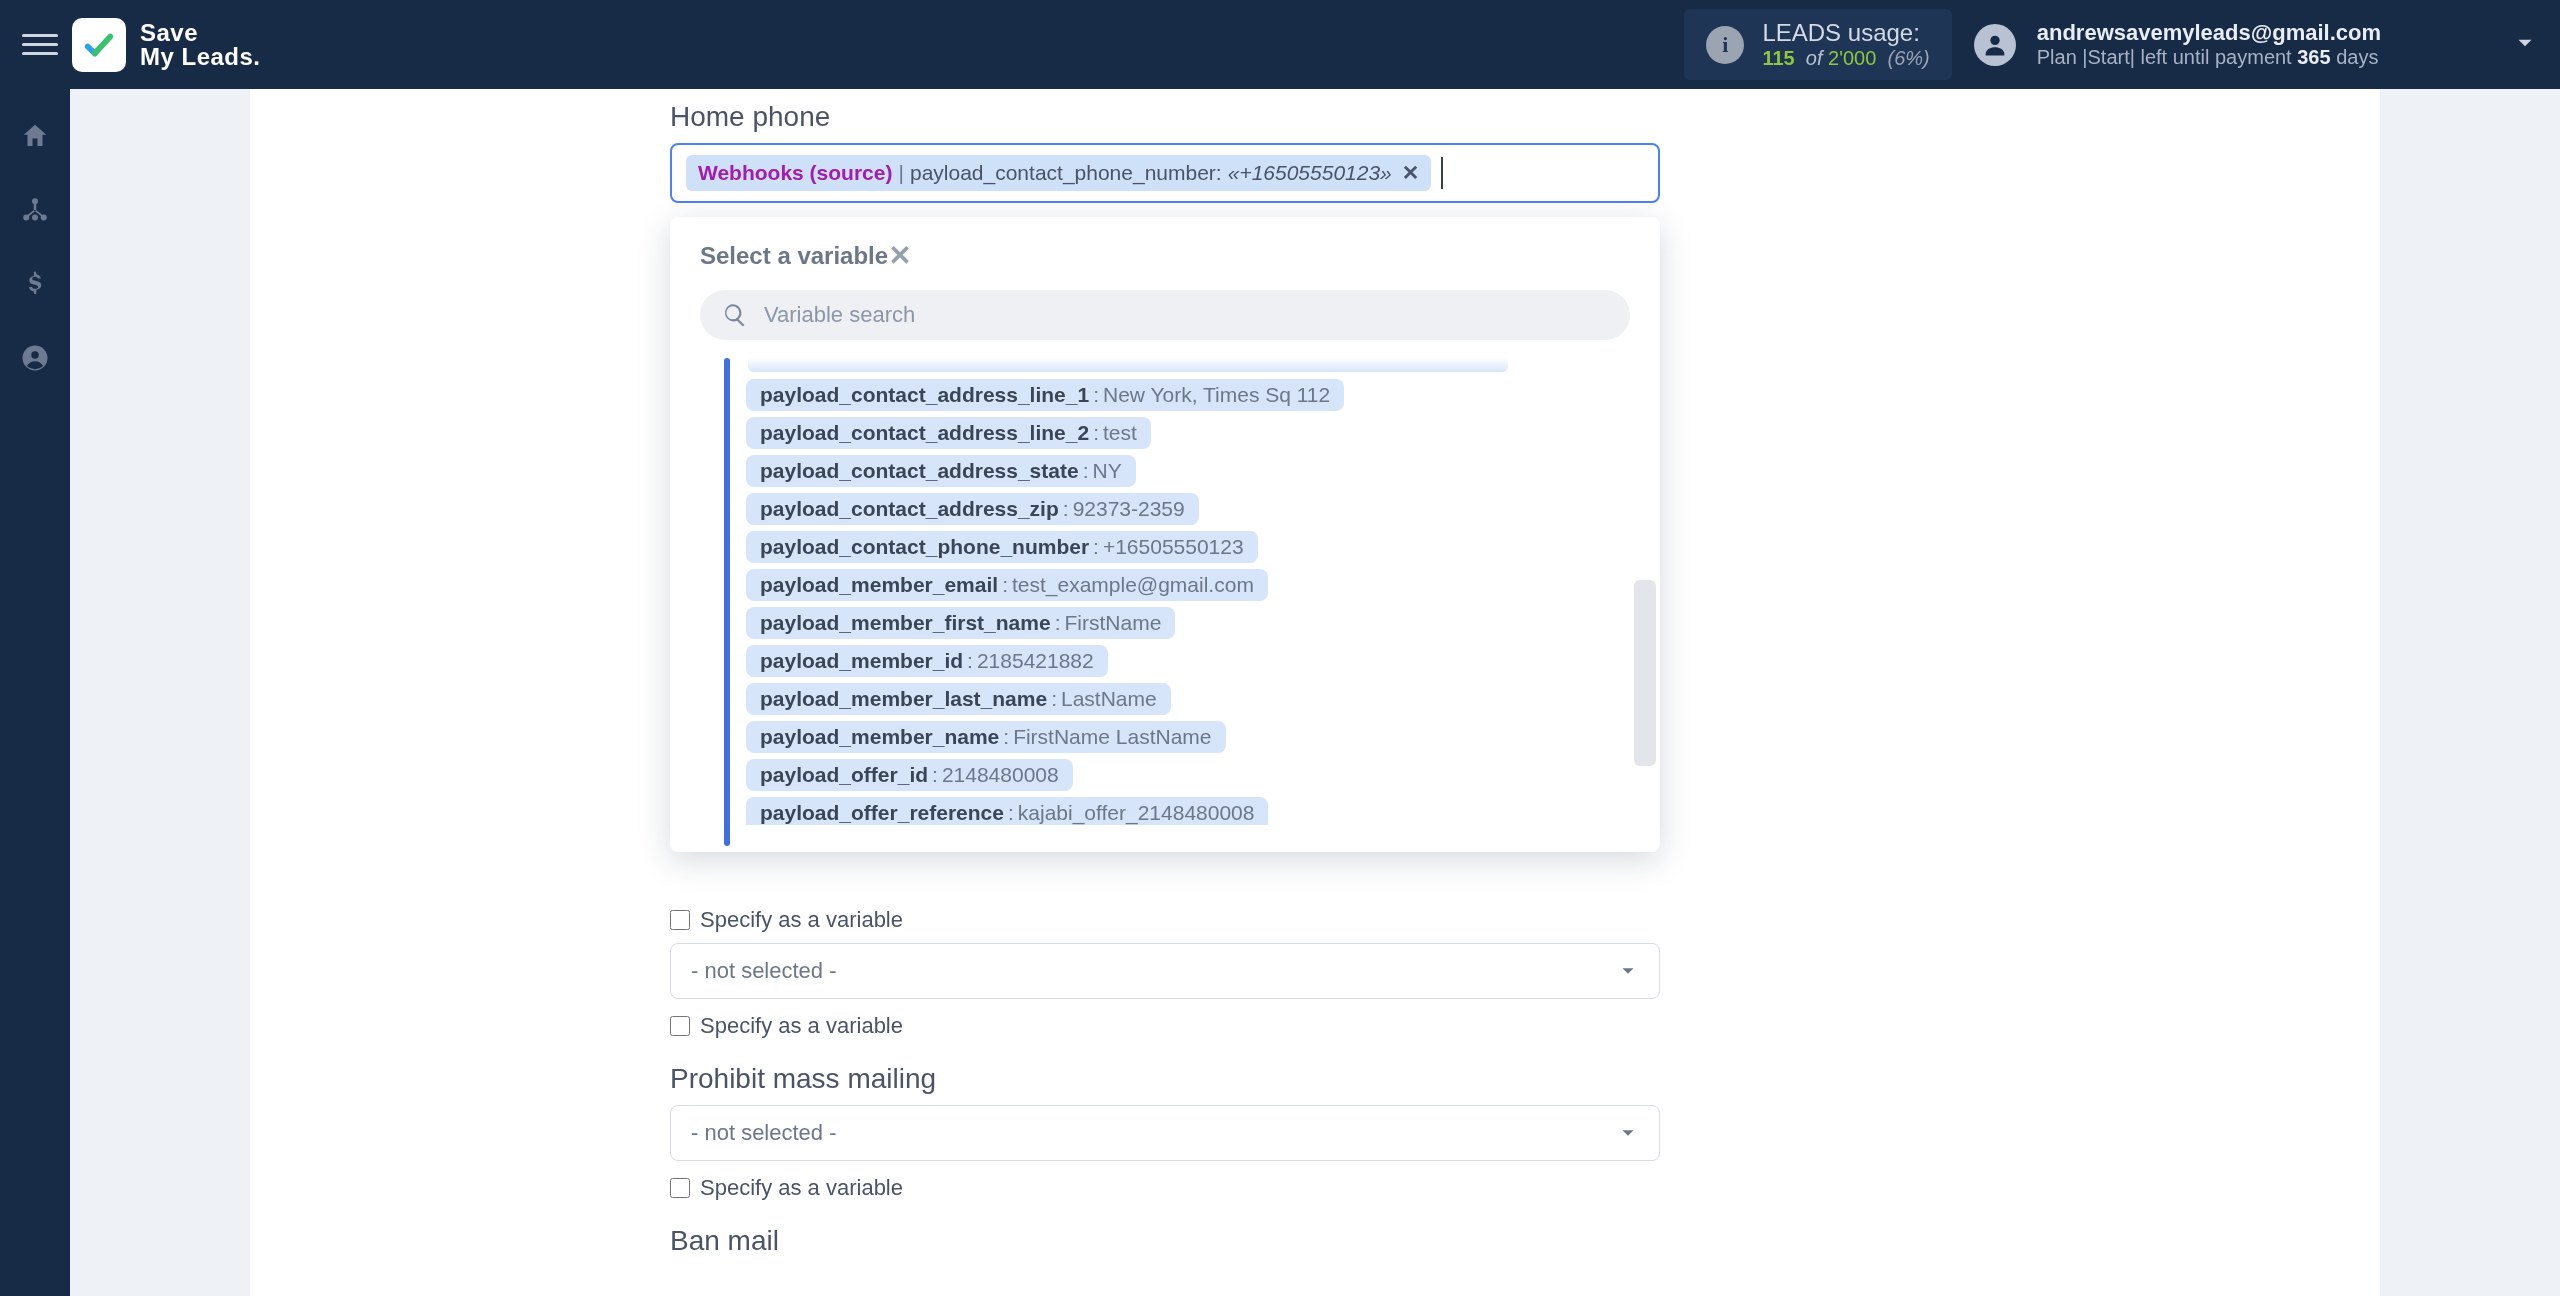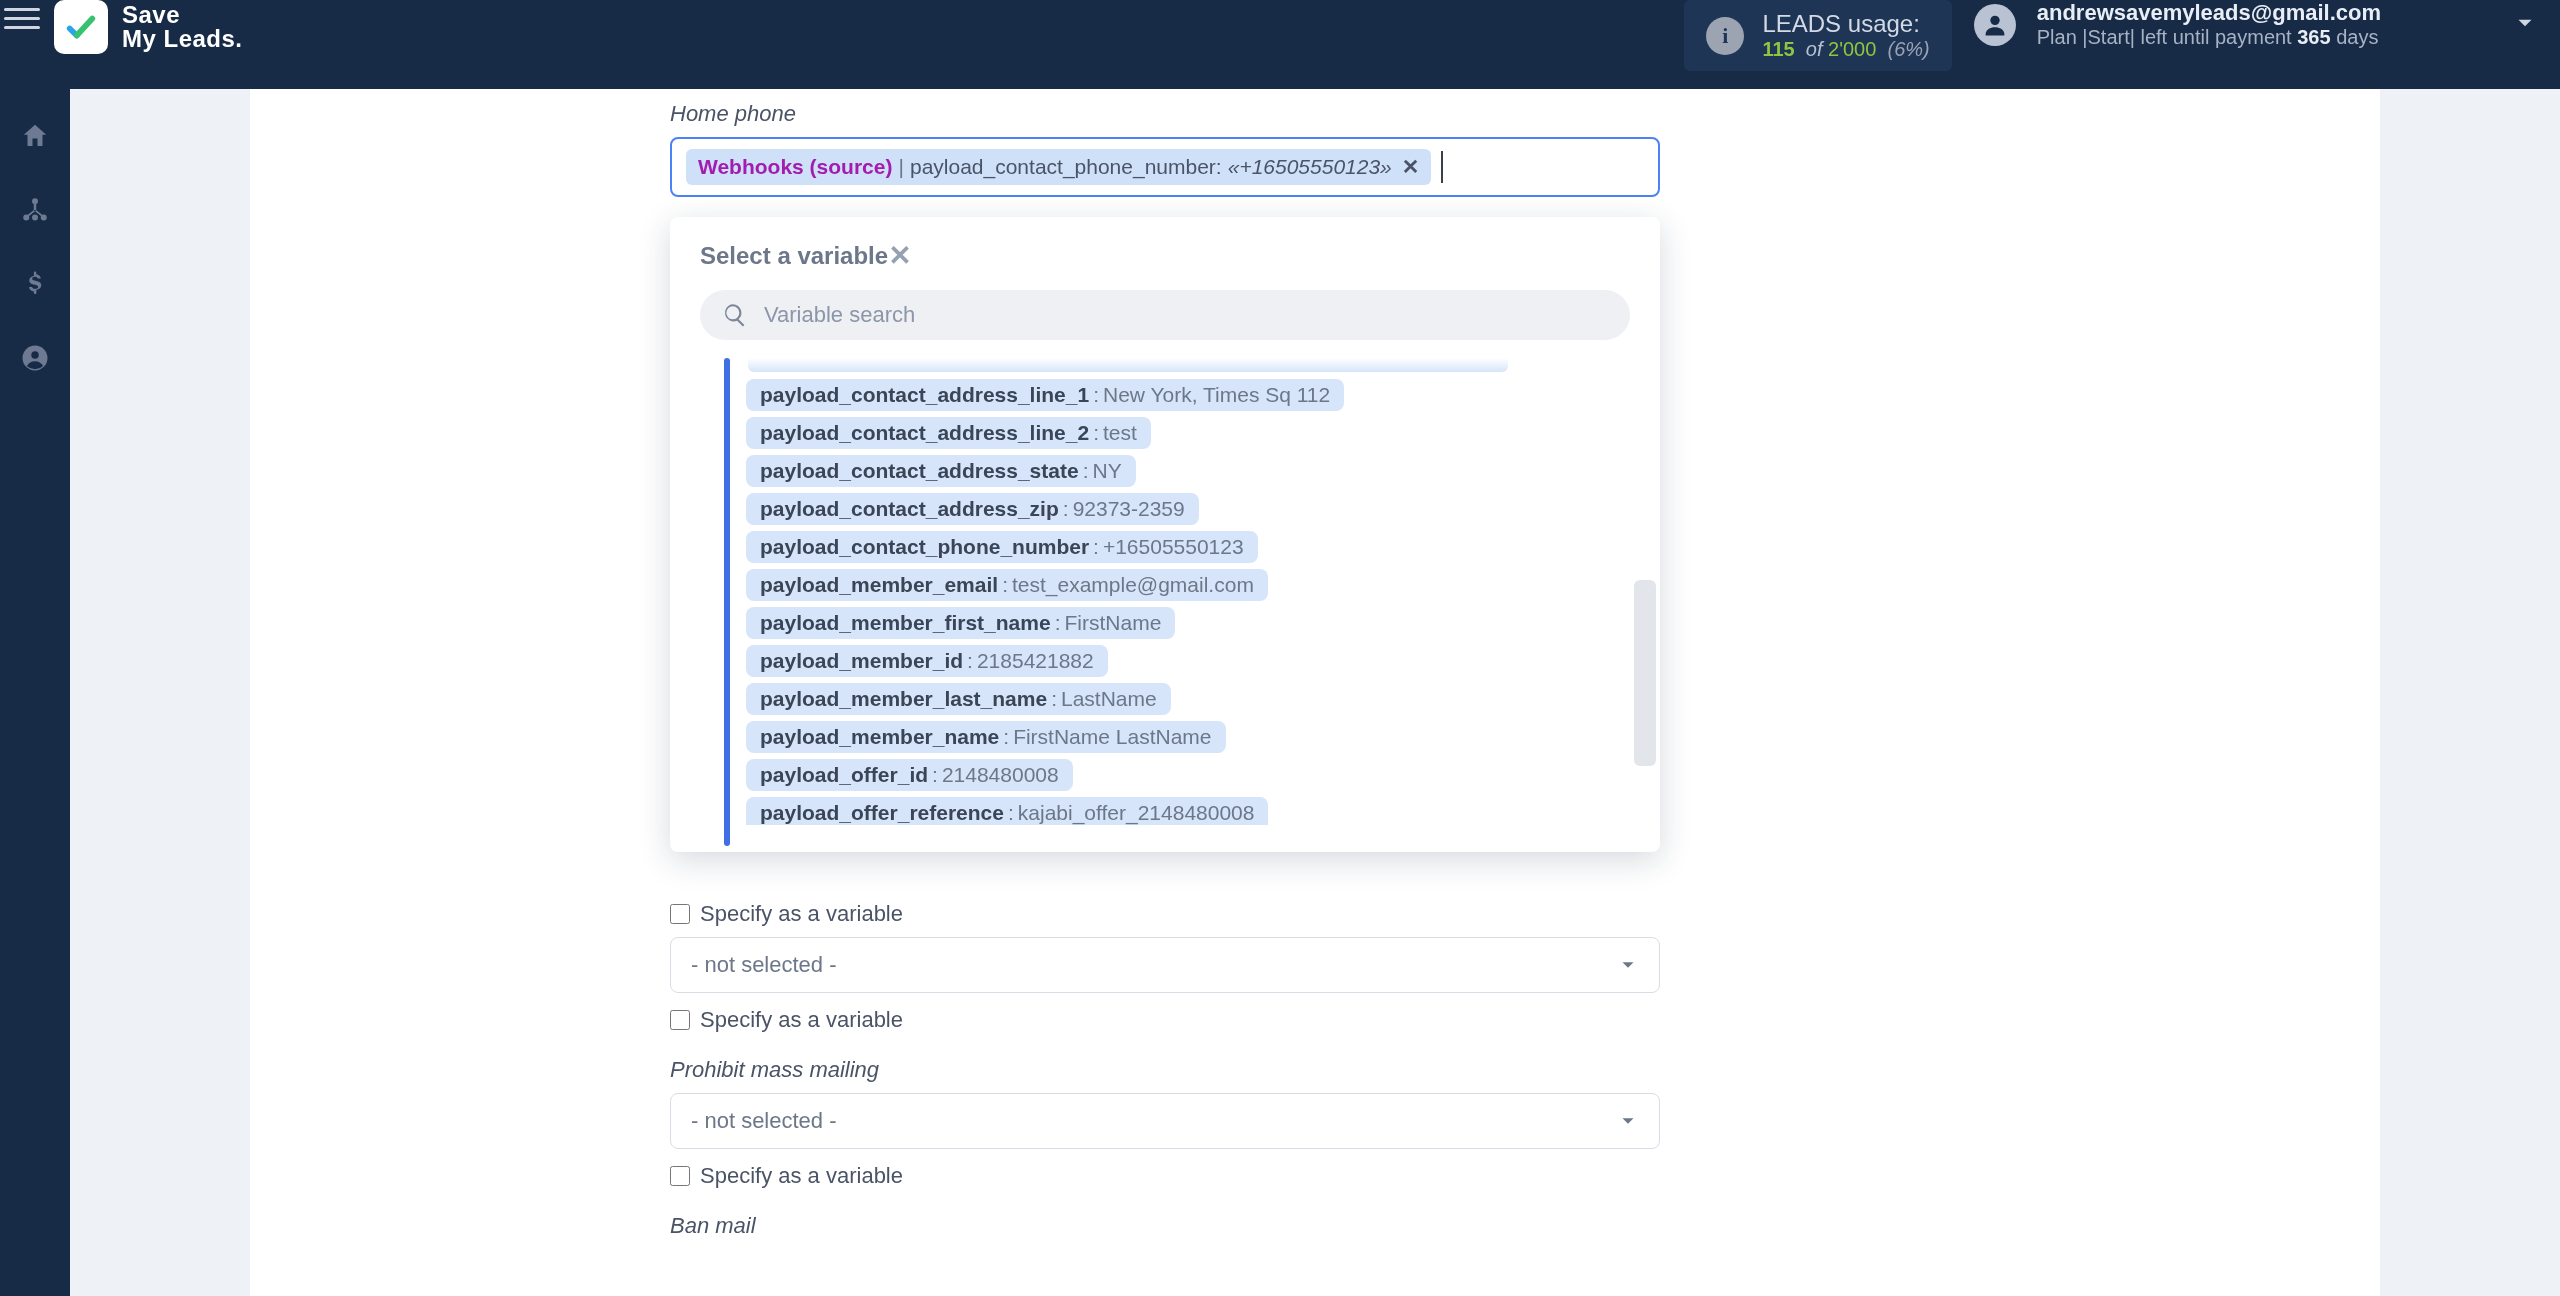--- a/index.html
+++ b/index.html
@@ -24,22 +24,22 @@
     width:2560px;
     height:1296px;
     transform-origin:top left;
   }
 
   
   .topbar{
     height:89px;
     background:var(--navy);
     display:flex;
-    align-items:flex-start;
-    padding:0 22px 0 4px;
+    align-items:center;
+    padding:0 22px 0 22px;
     color:#fff;
   }
   .hamburger{
     width:36px;height:36px;
     display:flex;flex-direction:column;justify-content:center;gap:6px;
     cursor:pointer;margin-right:14px;
   }
   .hamburger span{height:3px;background:#cfd6e2;border-radius:2px;}
   .logo-wrap{display:flex;align-items:center;gap:14px;}
   .logo-mark{
@@ -101,21 +101,21 @@
     position:relative;
     padding-top:0;
   }
   .form-col{
     width:990px;
     margin-left:420px;
     padding-top:6px;
   }
 
   .field-label{
-    font-size:22px;color:#4a5466;margin-bottom:10px;margin-top:24px;font-style:italic;
+    font-size:28px;color:#4a5466;margin-bottom:10px;margin-top:24px;
   }
 
   .var-input{
     border:2px solid var(--blue-accent);
     border-radius:8px;
     padding:10px 14px;
     display:flex;align-items:center;gap:10px;
     min-height:58px;
   }
   .var-chip{

